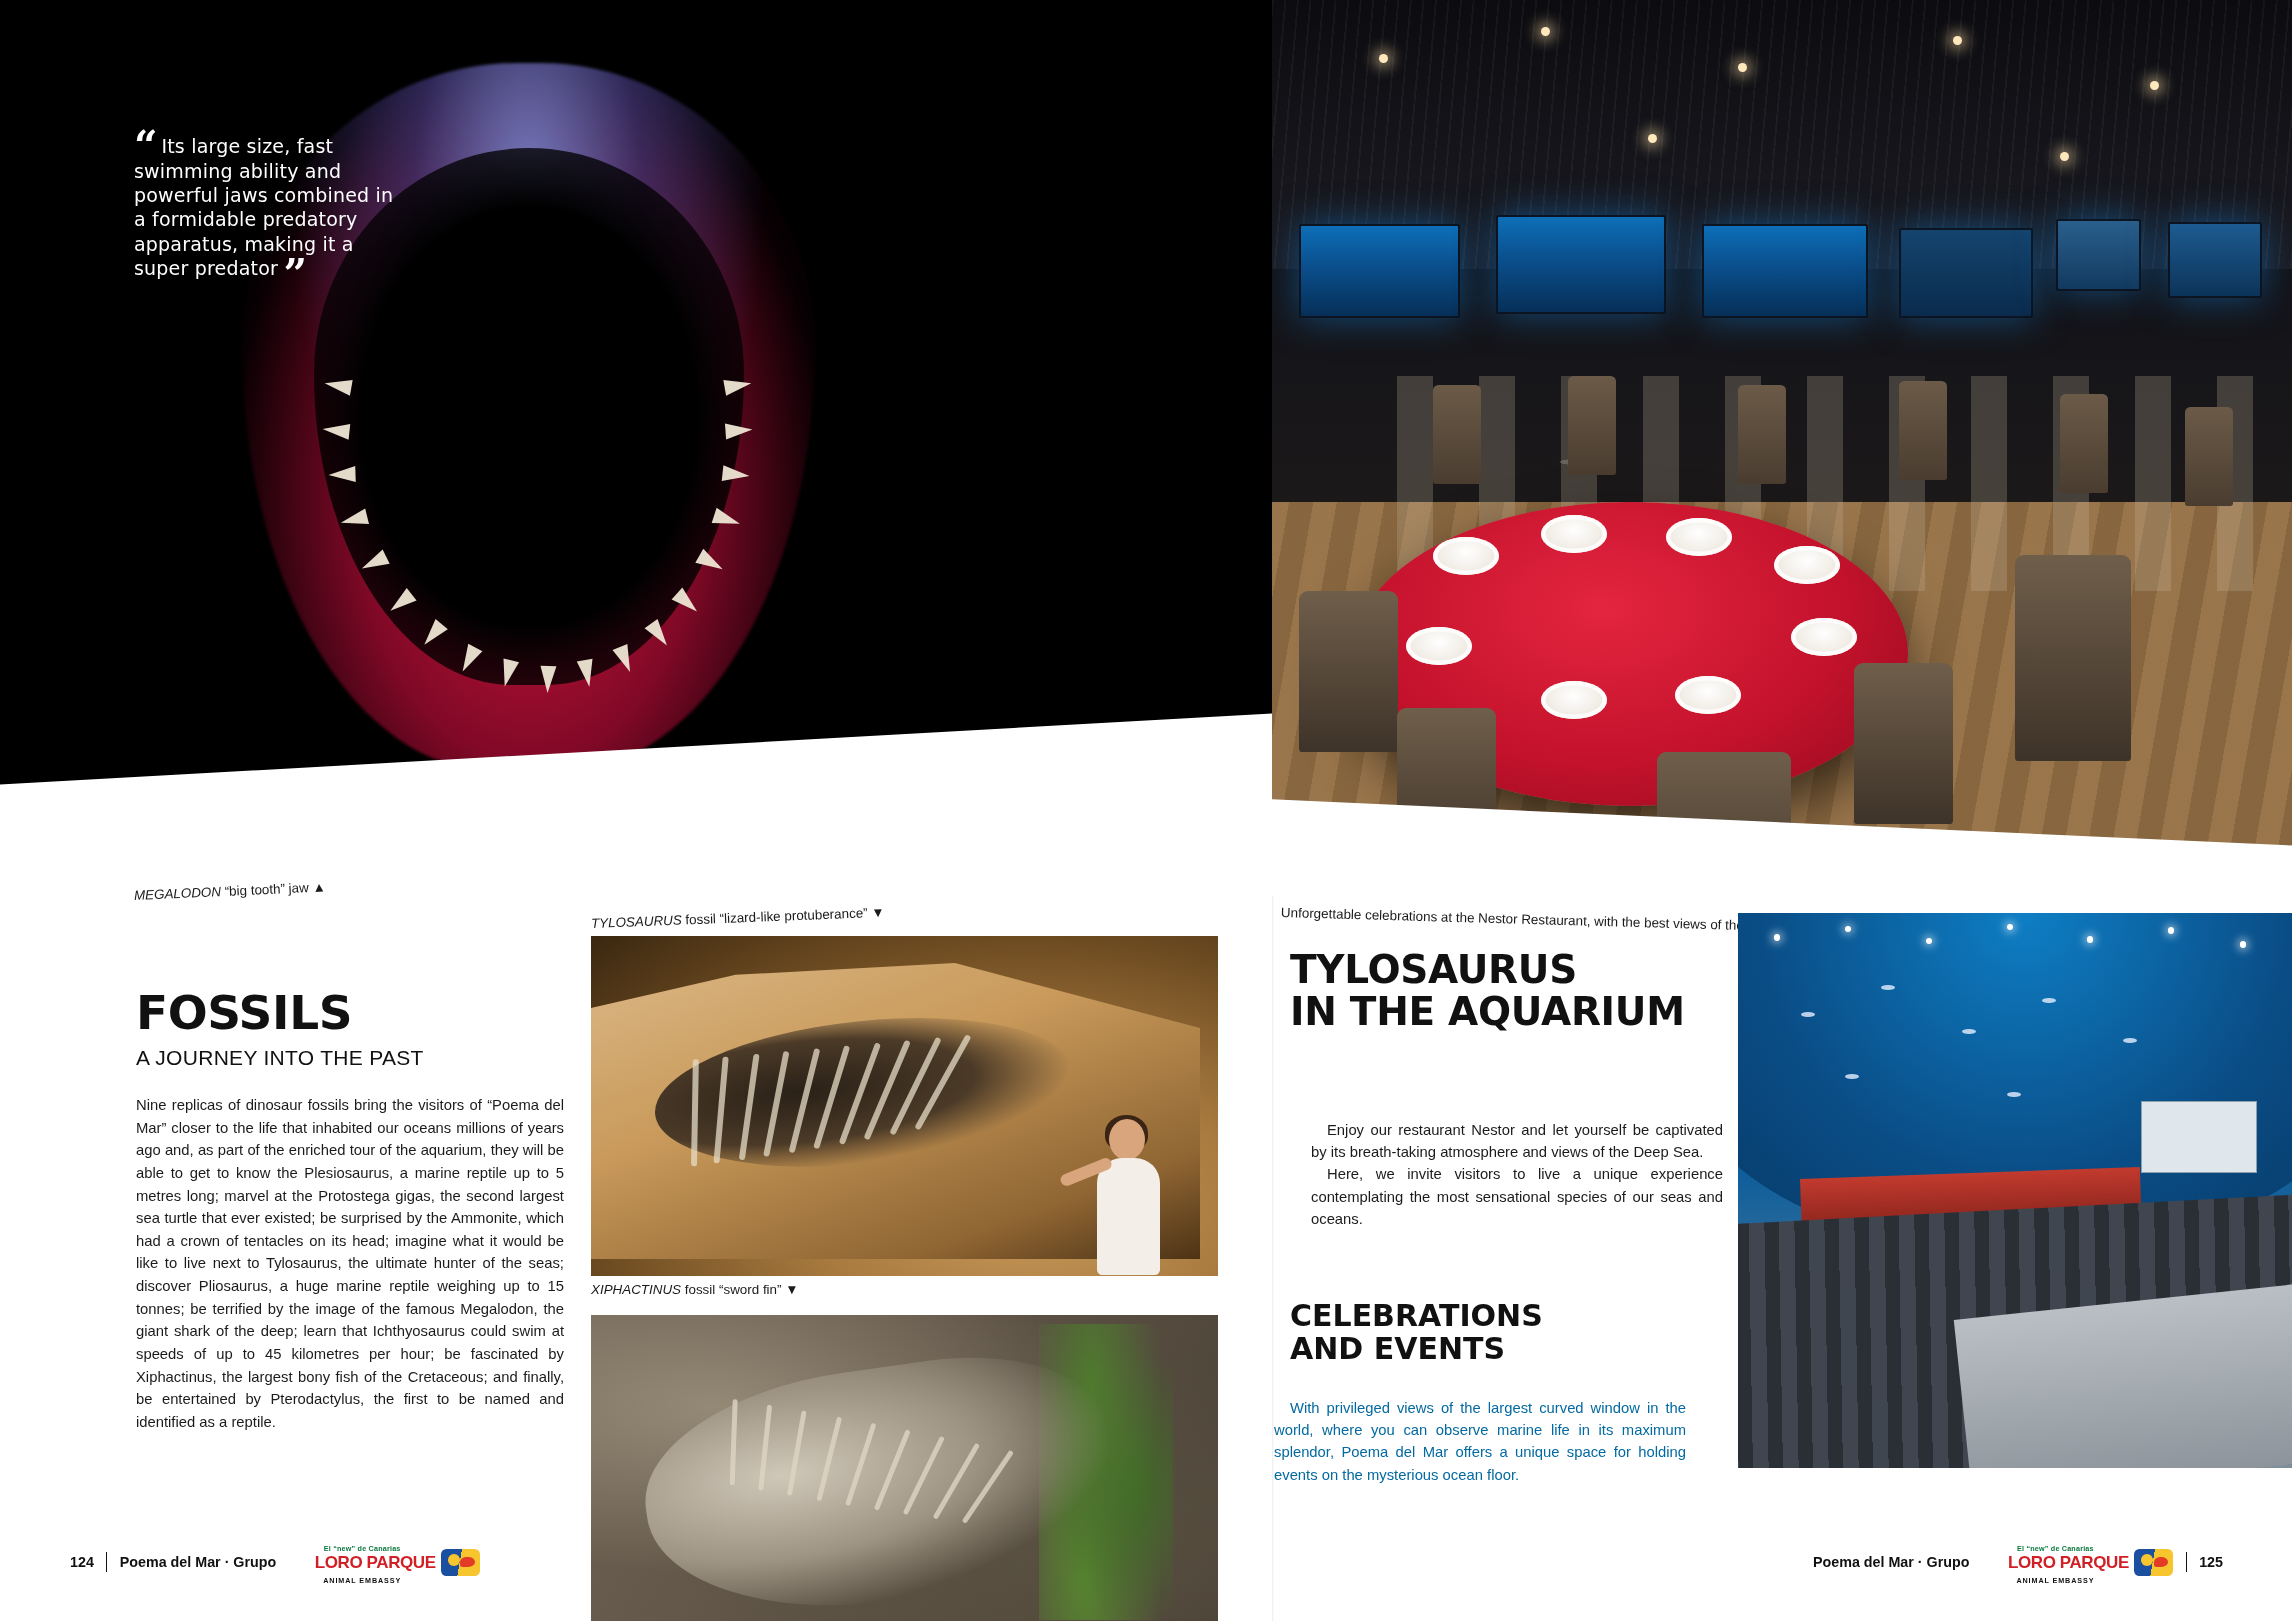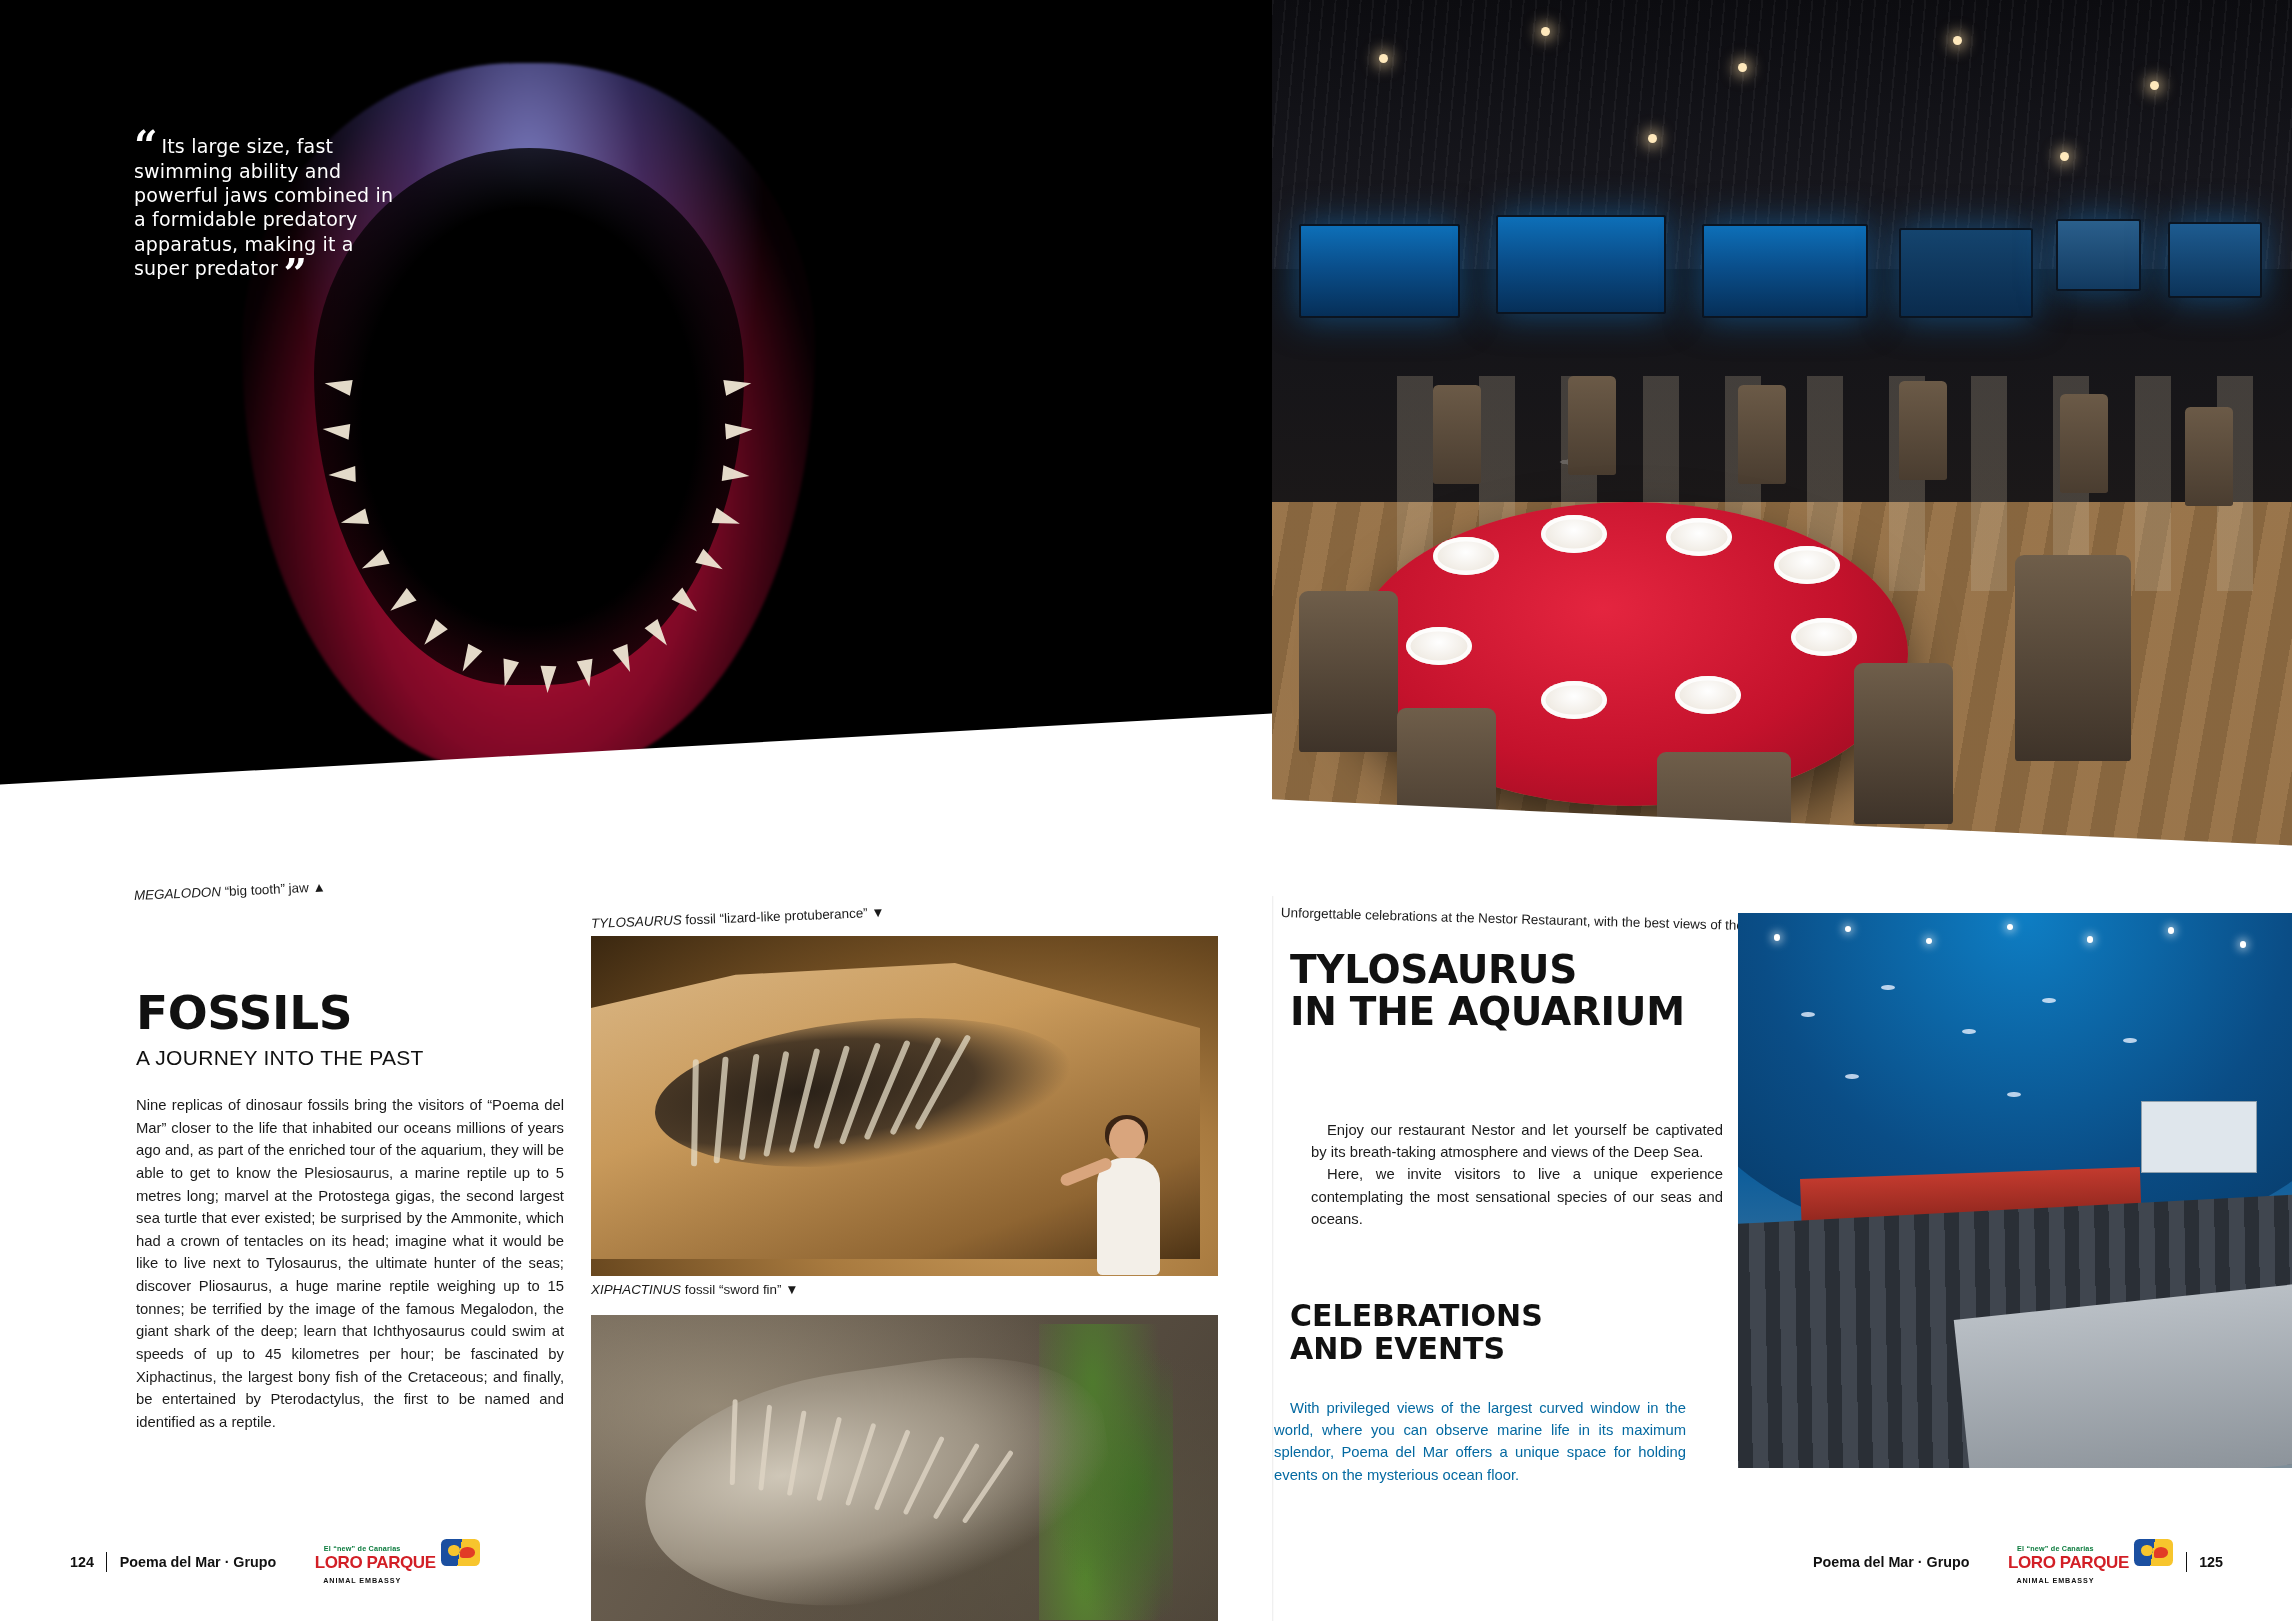--- a/index.html
+++ b/index.html
@@ -268,21 +268,21 @@
   
   .footer {
     position:absolute; bottom:36px; display:flex; align-items:center; gap:12.5px;
     font-size:14.3px; font-weight:700; color:#111;
   }
   .footer-left { left:70px; }
   .footer-right { right:70px; }
   .footer .pagenum { font-weight:700; color:#111; }
   .footer .divider { width:0.9px; height:19.7px; background:#111; }
   .logo {
-    display:flex; gap:5.4px;
+    display:flex; align-items:center; gap:5.4px;
   }
   .logo .logo-text { line-height:1; text-align:center; }
   .logo .logo-top { font-size:7.2px; color:#0a7a3c; font-weight:700; letter-spacing:0.2px; }
   .logo .logo-main { font-size:17px; font-weight:800; color:#d21f26; letter-spacing:-0.4px;margin-left:26px; }
   .logo .logo-sub { font-size:7.2px; color:#111; font-weight:700; letter-spacing:0.9px; }
   .logo .parrot {
     width:39px; height:27px; border-radius:5.4px;
     background: linear-gradient(100deg,#1b4fa0 0%,#1b4fa0 48%,#f7c52d 48%,#f7c52d 100%);
     position:relative; overflow:hidden;
   }

